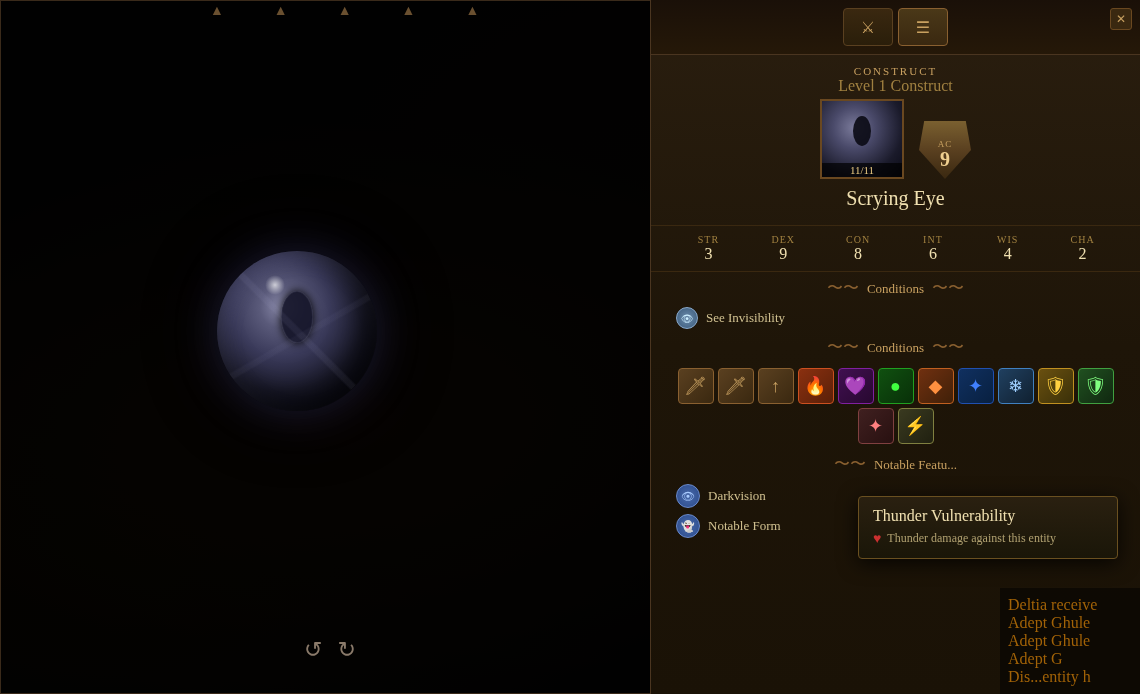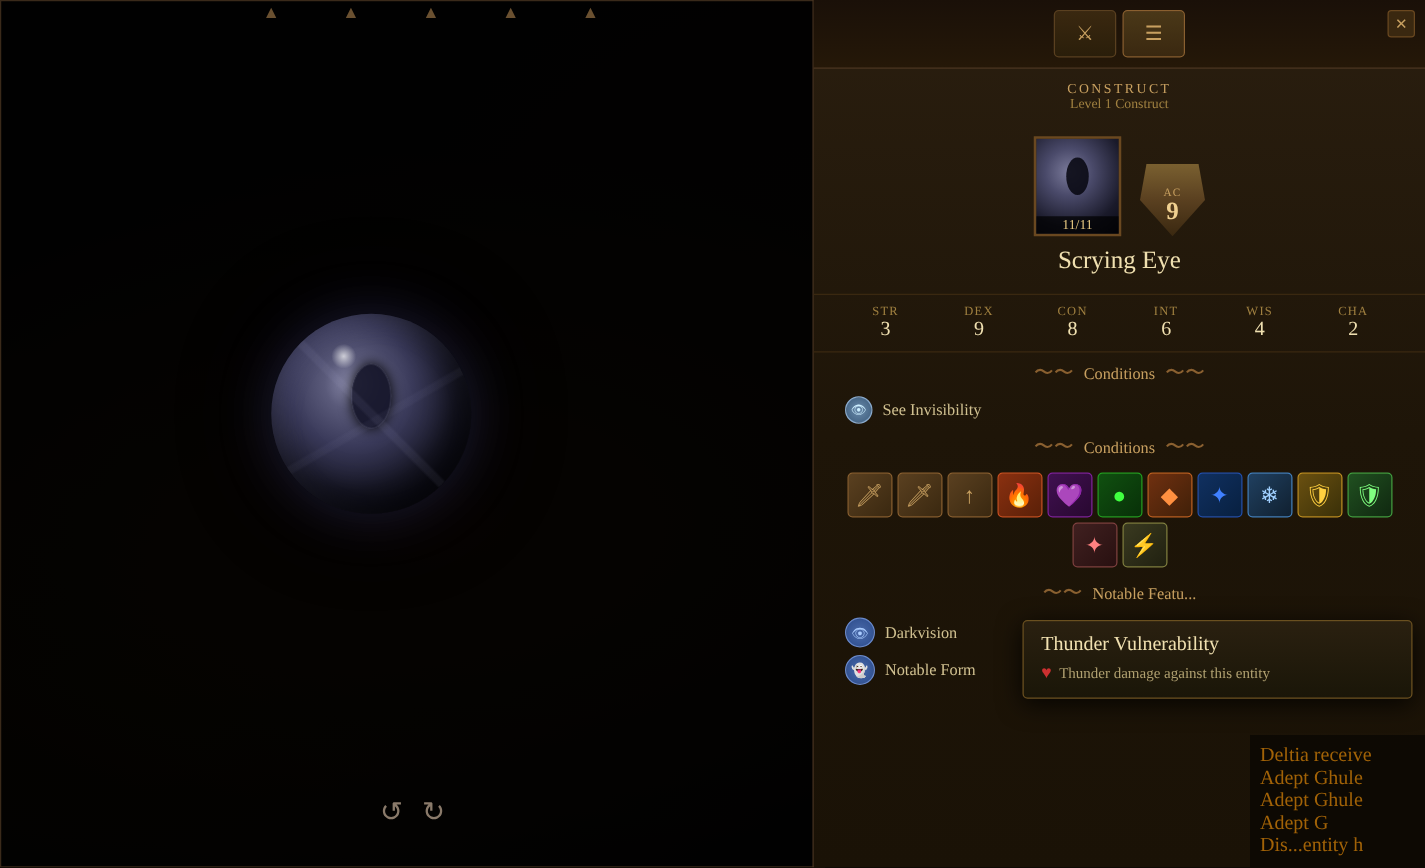--- a/index.html
+++ b/index.html
@@ -178,36 +178,36 @@
     }
 
     .creature-type {
       font-size: 11px;
       color: #c8a060;
       text-transform: uppercase;
       letter-spacing: 2px;
     }
 
     .creature-subtype {
-      font-size: 11px;
+      font-size: 16px;
       color: #a08040;
-      margin-bottom: 20px;
+      margin-bottom: 4px;
     }
 
     
     .portrait-row {
       display: flex;
       justify-content: center;
       align-items: flex-end;
       gap: 15px;
       margin-bottom: 8px;
     }
 
     .portrait-frame {
-      width: 70px;
+      width: 84px;
       height: 80px;
       border: 2px solid #6a4820;
       background: radial-gradient(circle at 40% 35%, #7a7a9a 0%, #4a4a6a 30%, #1a1a2a 70%, #0a0a15 100%);
       position: relative;
       overflow: hidden;
     }
 
     .portrait-frame::before {
       content: '';
       position: absolute;
@@ -395,22 +395,22 @@
 
     .feature-text {
       font-size: 13px;
       color: #d0c090;
     }
 
     
     .tooltip-box {
       position: absolute;
       bottom: 135px;
-      right: 10px;
-      width: 312px;
+      right: 22px;
+      width: 260px;
       background: linear-gradient(180deg, #2a2010 0%, #1a1608 100%);
       border: 1px solid #6a5020;
       border-radius: 4px;
       padding: 10px 14px;
       z-index: 100;
       box-shadow: 0 4px 20px rgba(0,0,0,0.8);
     }
 
     .tooltip-title {
       font-size: 16px;

